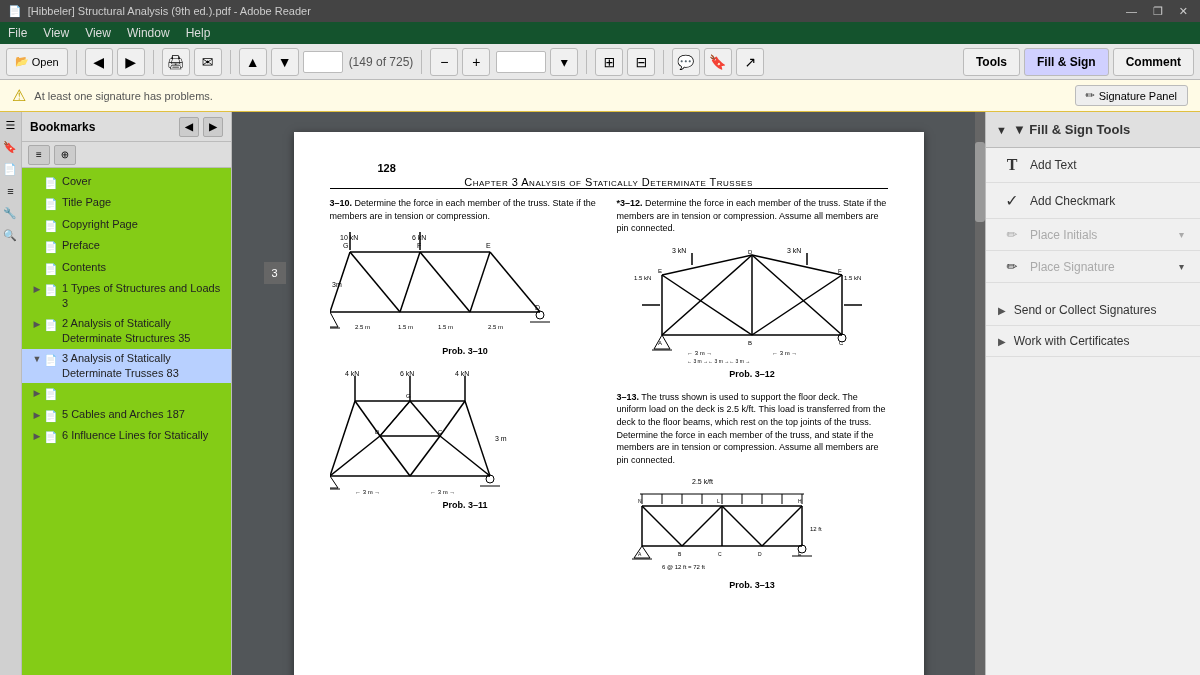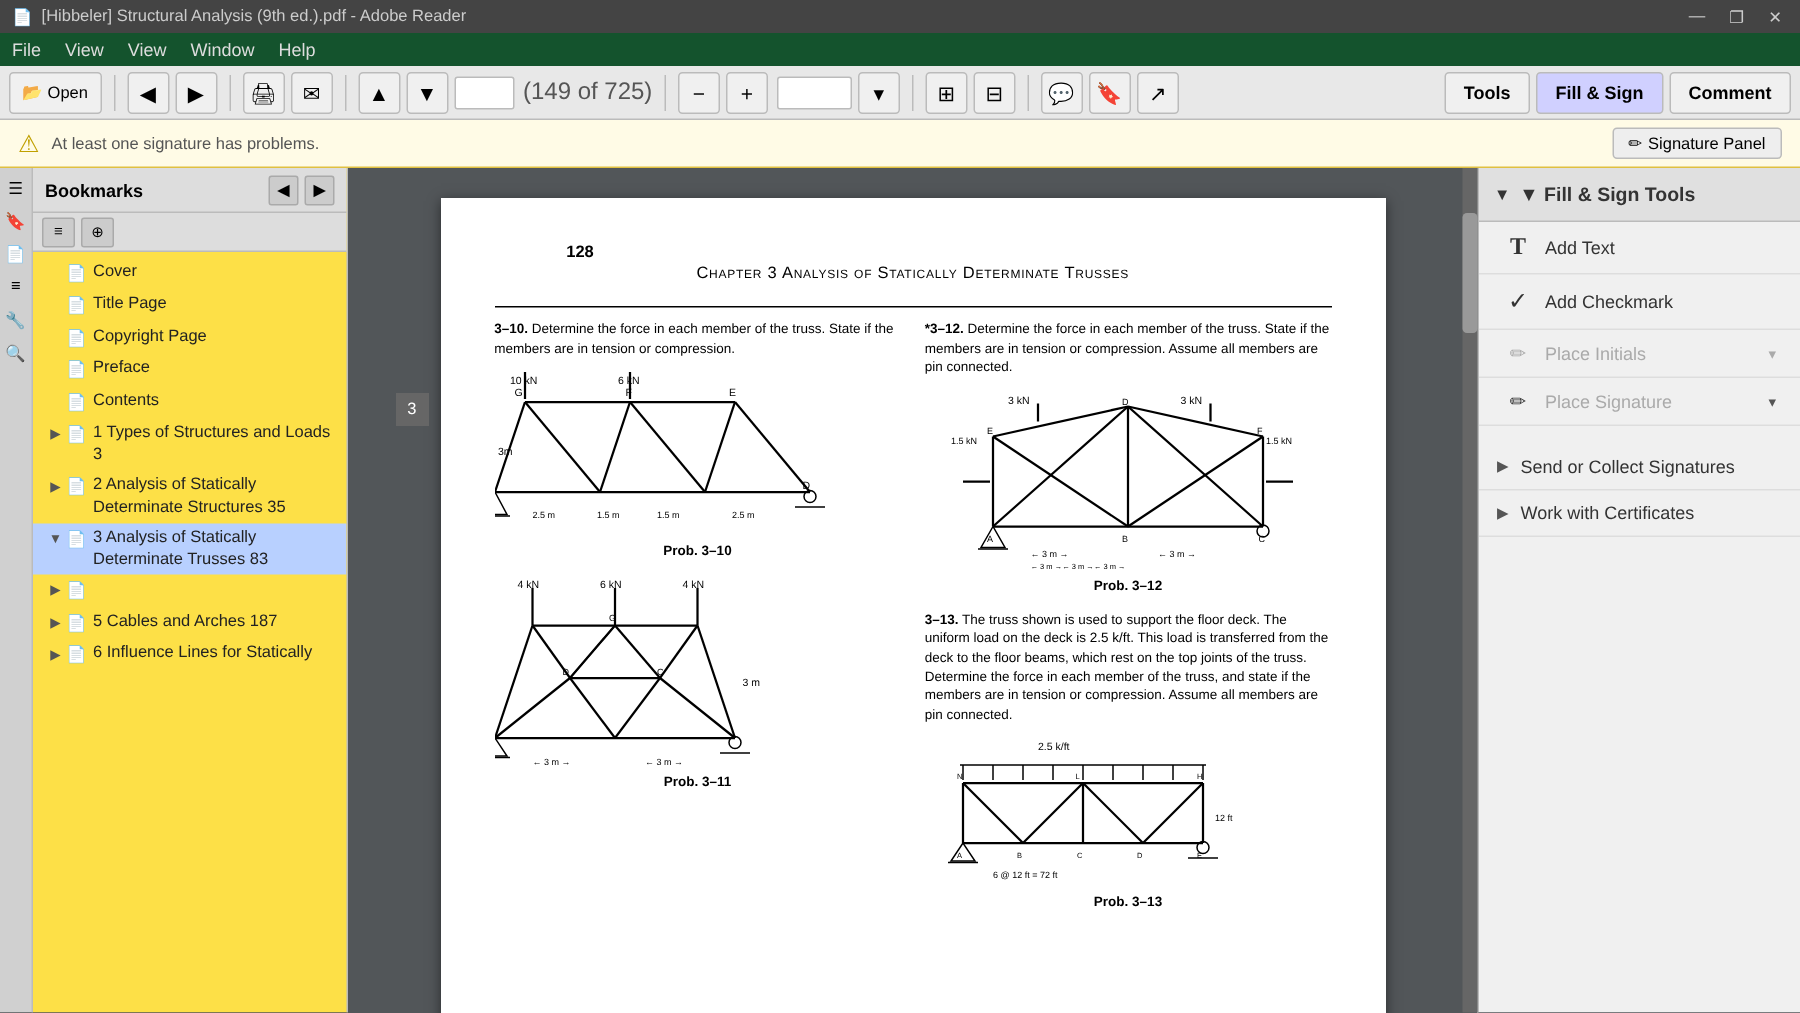--- a/index.html
+++ b/index.html
@@ -118,21 +118,21 @@
       padding: 0 12px;
       gap: 8px;
       font-size: 11px;
       color: #555;
     }
 
     
     #left-sidebar {
       width: 210px;
       min-width: 210px;
-      background: #fde047;
+      background: #84cc16;
       border-right: 1px solid #bbb;
       display: flex;
       flex-direction: column;
     }
     #bookmarks-header {
       height: 30px;
       background: #ddd;
       display: flex;
       align-items: center;
       padding: 0 8px;
@@ -270,21 +270,21 @@
       font-size: 11px;
       font-weight: bold;
       margin-bottom: 2px;
       margin-left: 48px;
     }
     .pdf-chapter-title {
       font-size: 11px;
       font-variant: small-caps;
       text-align: center;
       border-bottom: 1px solid #000;
-      padding-bottom: 16px;
+      padding-bottom: 0;
       margin-bottom: 8px;
       letter-spacing: 0.5px;
     }
     .pdf-two-col {
       display: grid;
       grid-template-columns: 1fr 1fr;
       gap: 16px;
     }
     .pdf-problem-text {
       font-size: 9px;
@@ -411,21 +411,21 @@
   <div class="toolbar-separator"></div>
   <div class="toolbar-icon-btn" title="Previous View">◀</div>
   <div class="toolbar-icon-btn" title="Next View">▶</div>
   <div class="toolbar-separator"></div>
   <div class="toolbar-icon-btn">🖨</div>
   <div class="toolbar-icon-btn">✉</div>
   <div class="toolbar-separator"></div>
   <div class="toolbar-icon-btn">▲</div>
   <div class="toolbar-icon-btn">▼</div>
   <input type="text" id="page-input" class="toolbar-icon-btn" style="width: 40px; font-size: 11px; text-align: center; border: 1px solid rgb(187, 187, 187); border-radius: 2px; background: rgb(255, 255, 255);">
-  <span id="page-total" style="font-size:16px;color:#555;white-space:nowrap;margin-left:2px;">(149 of 725)</span>
+  <span id="page-total" style="font-size:12px;color:#555;white-space:nowrap;margin-left:2px;">(149 of 725)</span>
   <div class="toolbar-separator"></div>
   <div class="toolbar-icon-btn">−</div>
   <div class="toolbar-icon-btn">+</div>
   <input type="text" id="zoom-input" style="width: 50px; height: 22px; text-align: center; border: 1px solid rgb(187, 187, 187); border-radius: 2px; font-size: 11px; margin-left: 2px;">
   <div class="toolbar-icon-btn">▾</div>
   <div class="toolbar-separator"></div>
   <div class="toolbar-icon-btn">⊞</div>
   <div class="toolbar-icon-btn">⊟</div>
   <div class="toolbar-separator"></div>
   <div class="toolbar-icon-btn">💬</div>

